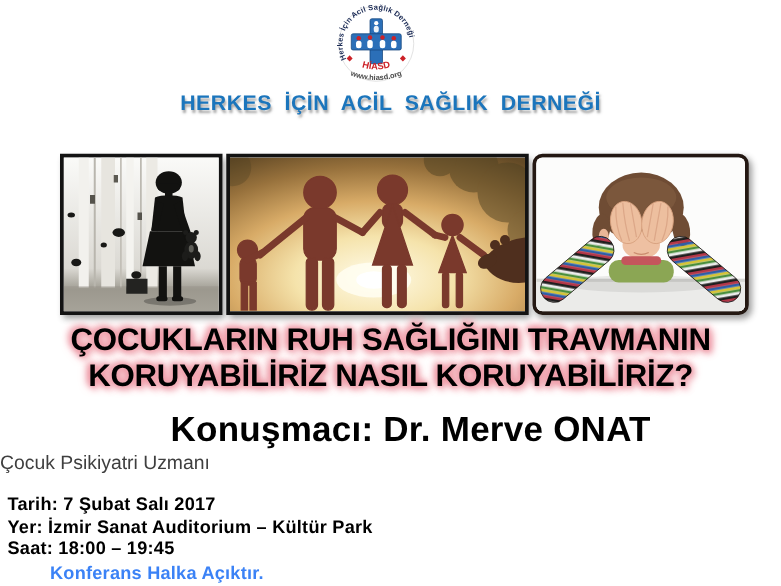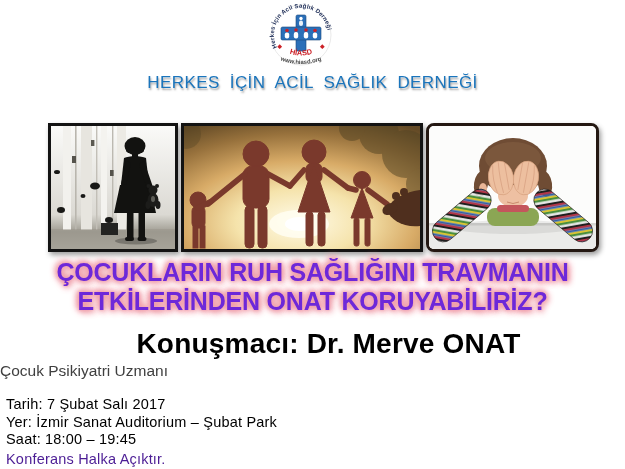--- a/index.html
+++ b/index.html
@@ -5,44 +5,44 @@
   html,body{margin:0;padding:0;background:#fff;}
   .poster{
     position:relative;width:625px;height:469px;background:#ffffff;
     overflow:hidden;font-family:"Liberation Sans",sans-serif;
   }
   
   .logo{position:absolute;left:251px;top:1px;width:100px;height:70px;}
   
   .assoc{
     position:absolute;left:0;top:73px;width:100%;text-align:center;
-    color:#1b75bc;font-size:17px;font-weight:400;line-height:19px;
+    color:#1b75bc;font-size:17px;font-weight:700;line-height:19px;
     letter-spacing:.4px;word-spacing:5px;
     text-shadow:1px 2px 2px rgba(90,90,90,.55);
   }
   
   .photos{position:absolute;left:48px;top:123px;display:flex;gap:3px;align-items:flex-start;}
   .photo{display:block;border:3px solid #131313;background:#fff;box-shadow:2px 3px 5px rgba(40,40,40,.45);}
   .photo.rounded{border-radius:8px;border-color:#241812;}
   
   .mtitle{
     position:absolute;left:0;top:258px;width:100%;text-align:center;
-    font-weight:700;font-size:25px;line-height:29px;color:#6d28d9;letter-spacing:-.2px;
+    font-weight:700;font-size:25px;line-height:29px;color:#000000;letter-spacing:-.2px;
     text-shadow:0 0 2px #f2aab4,0 0 5px #ef9aa6,0 0 9px #ef9aa6,
                 2px 2px 6px #eb93a0,-2px -2px 6px #eb93a0;
   }
   
   .sname{position:absolute;left:16px;top:328px;width:100%;text-align:center;
          font-weight:700;font-size:28px;color:#000;letter-spacing:.2px;}
   .srole{position:absolute;left:0;top:362px;width:100%;text-align:left;
          font-size:15.5px;color:#3f3f3f;}
   
-  .details{position:absolute;left:6px;top:396px;font-size:14.5px;font-weight:400;
+  .details{position:absolute;left:6px;top:396px;font-size:14.5px;font-weight:700;
            color:#000;line-height:17.5px;letter-spacing:.2px;}
-  .details .note{color:#4c1d95;margin-top:2px;}
+  .details .note{color:#3b82f6;margin-top:2px;margin-left:34px;}
 </style>
 </head>
 <body>
 
 <div class="poster">
 
   <svg class="logo" viewBox="0 0 100 70">
     <circle cx="50" cy="34" r="30" fill="#ffffff" stroke="#e3e3e3" stroke-width="0.8"></circle>
     <defs>
       <path id="ringPath" d="M 27,48 A 27 27 0 1 1 73,48" fill="none"></path>
@@ -254,26 +254,26 @@
         <g transform="rotate(10 97 52)">
           <ellipse cx="97" cy="52" rx="12.5" ry="17" fill="#edbf9f" stroke="#d7a17f" stroke-width="0.7"></ellipse>
           <path d="M91,38 C91,48 91,58 91,65 M97,36 C97,47 97,58 97,67 M103,38 C105,48 105,58 103,66" stroke="#dca788" stroke-width="1" fill="none"></path>
         </g>
       </g>
     </svg>
   </div>
 
   <div class="mtitle">
     <div>ÇOCUKLARIN RUH SAĞLIĞINI TRAVMANIN</div>
-    <div>ETKİLERİNDEN ONAT KORUYABİLİRİZ?</div>
+    <div>KORUYABİLİRİZ NASIL KORUYABİLİRİZ?</div>
   </div>
 
   <div class="sname">Konuşmacı: Dr. Merve ONAT</div>
   <div class="srole">Çocuk Psikiyatri Uzmanı</div>
 
   <div class="details">
     <div>Tarih: 7 Şubat Salı 2017</div>
-    <div>Yer: İzmir Sanat Auditorium – Şubat Park</div>
+    <div>Yer: İzmir Sanat Auditorium – Kültür Park</div>
     <div>Saat: 18:00 – 19:45</div>
     <div class="note">Konferans Halka Açıktır.</div>
   </div>
 
 </div>
 
 </body></html>

